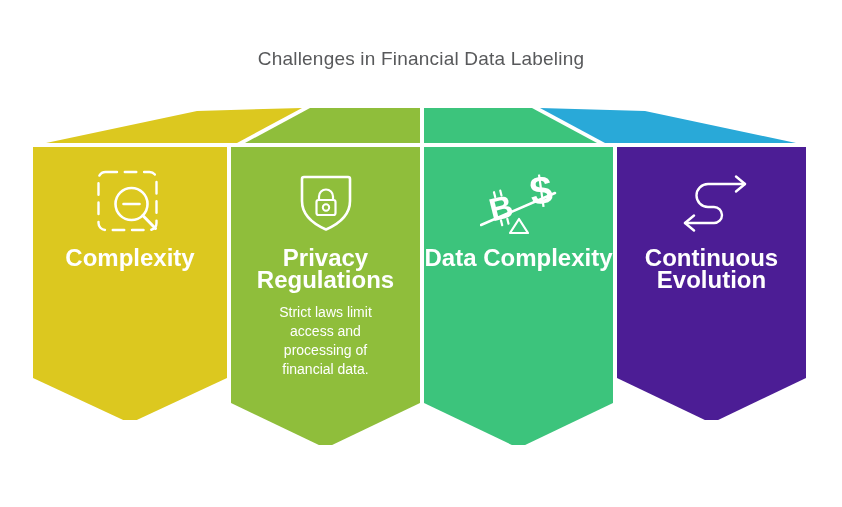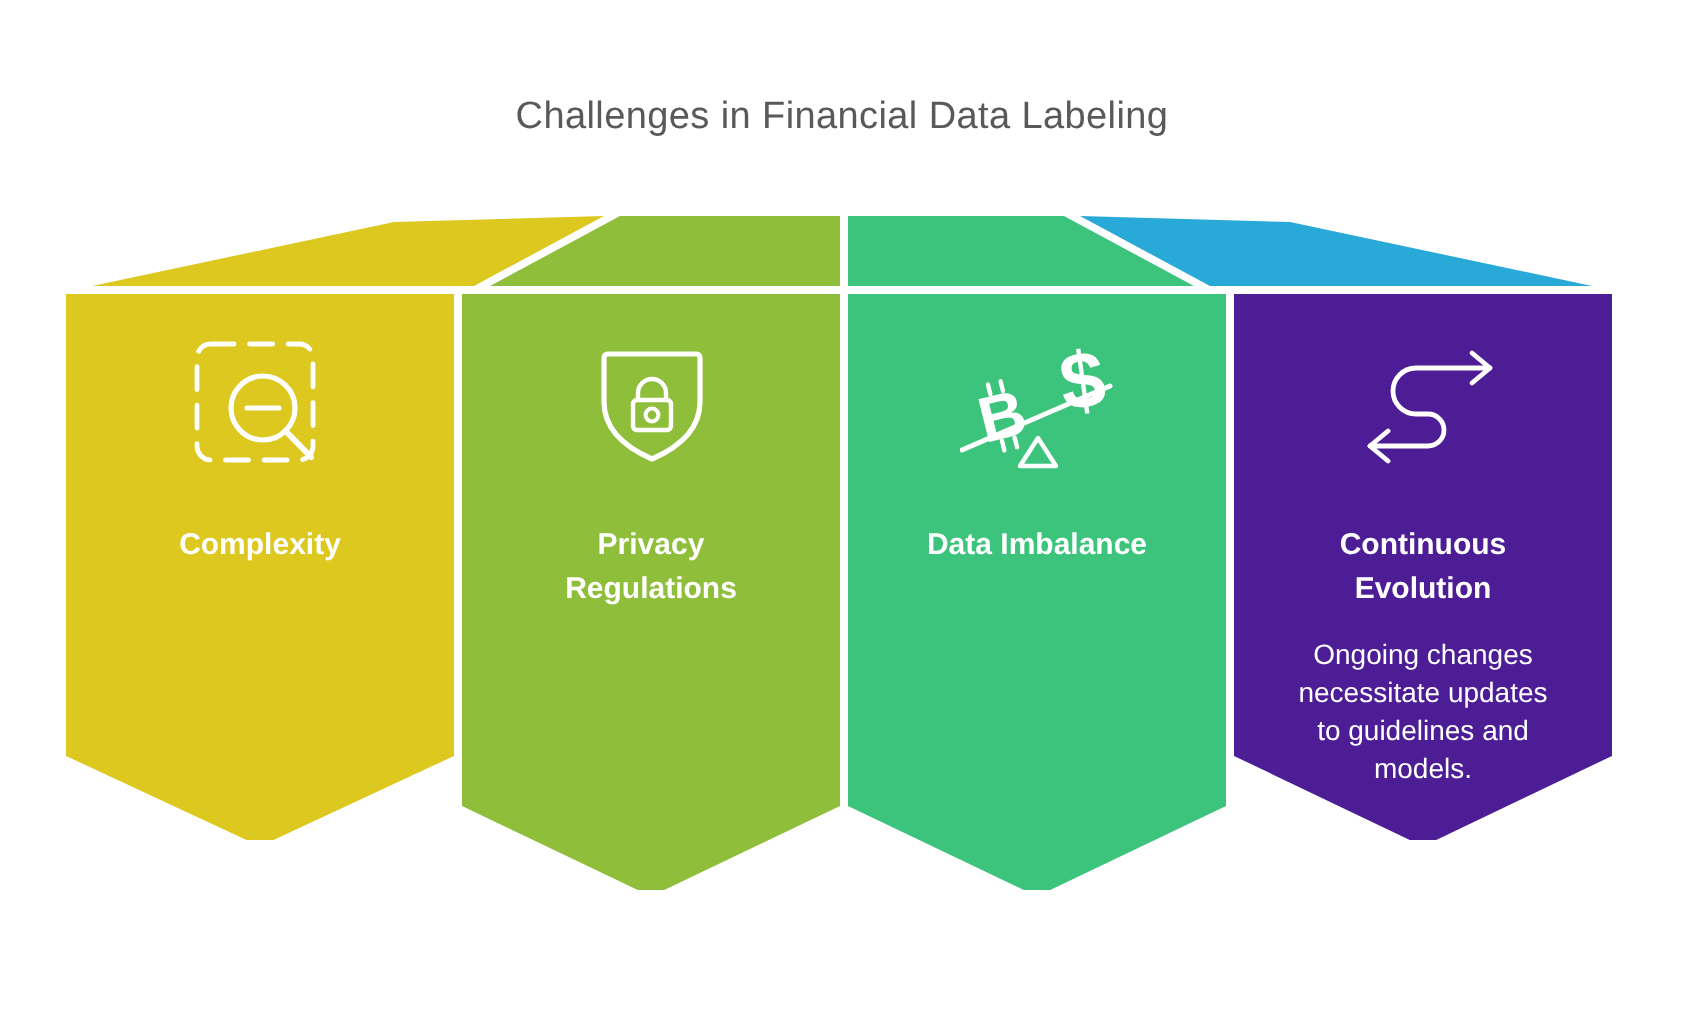--- a/index.html
+++ b/index.html
@@ -20,21 +20,21 @@
   .card.tall{height:298px;clip-path:polygon(0 0,100% 0,100% 85.9%,53.5% 100%,46.5% 100%,0 85.9%);}
   .card-1{left:33px;width:194px;}
   .card-2{left:231px;width:189px;}
   .card-3{left:424px;width:189px;}
   .card-4{left:617px;width:189px;}
   .icon-wrap{height:72px;display:flex;align-items:center;justify-content:center;}
   .icon-wrap svg{display:block;}
   .ic{stroke:#ffffff;fill:none;stroke-linecap:round;stroke-linejoin:round;}
   .ic-txt{fill:#ffffff;stroke:none;font-family:"Liberation Sans", sans-serif;font-weight:bold;}
   .card-title{
-    font-size:15px;font-weight:bold;line-height:22px;margin-top:23px;
+    font-size:24px;font-weight:bold;line-height:22px;margin-top:8px;
     white-space:pre-line;
   }
   .card-desc{
     font-size:14px;line-height:19px;margin-top:12px;white-space:pre-line;
   }
 </style>
 </head>
 <body>
 
 <div class="canvas">
@@ -64,49 +64,49 @@
     <div class="icon-wrap">
       <svg width="62" height="64" viewBox="0 0 60 64">
         <path class="ic" stroke-width="2.6" d="M 8 6 L 52 6 Q 54 6 54 8 L 54 30 Q 54 48 30 58.5 Q 6 48 6 30 L 6 8 Q 6 6 8 6 Z"></path>
         <path class="ic" stroke-width="2.2" d="M 23 29 L 23 25.5 A 7 7 0 0 1 37 25.5 L 37 29"></path>
         <rect class="ic" x="20.5" y="29" width="19" height="15" rx="2" stroke-width="2.2"></rect>
         <circle class="ic" cx="30" cy="36.5" r="3.2" stroke-width="2"></circle>
       </svg>
     </div>
     <div class="card-title">Privacy
 Regulations</div>
+    <div class="card-desc">Strict laws limit
+access and
+processing of
+financial data.</div>
   </div>
 
   <div class="card card-3 tall" style="background-color: rgb(60, 196, 124);">
     <div class="icon-wrap">
       <svg width="78" height="72" viewBox="0 0 78 72">
         <line class="ic" x1="1" y1="58" x2="75" y2="26" stroke-width="2.5"></line>
         <path class="ic" stroke-width="2.2" d="M 39 52 L 48 66 L 30 66 Z"></path>
         <g transform="rotate(-14 21 41)">
           <text class="ic-txt" x="21" y="52" font-size="32" text-anchor="middle">B</text>
           <line class="ic" x1="18" y1="24" x2="18" y2="29" stroke-width="2.2"></line>
           <line class="ic" x1="24.5" y1="24" x2="24.5" y2="29" stroke-width="2.2"></line>
           <line class="ic" x1="18" y1="53" x2="18" y2="58" stroke-width="2.2"></line>
           <line class="ic" x1="24.5" y1="53" x2="24.5" y2="58" stroke-width="2.2"></line>
         </g>
         <text class="ic-txt" x="61" y="37" font-size="40" text-anchor="middle" transform="rotate(-8 61 22)">$</text>
       </svg>
     </div>
-    <div class="card-title">Data Imbalance</div>
+    <div class="card-title">Data Complexity</div>
   </div>
 
   <div class="card card-4 short" style="background-color: #4c1d95;">
     <div class="icon-wrap">
       <svg width="74" height="58" viewBox="0 0 74 58">
         <path class="ic" stroke-width="2.4" d="M 70 10 L 33 10 A 11.5 11.5 0 0 0 33 33 L 39 33 A 8 8 0 0 1 39 49 L 10 49"></path>
         <polyline class="ic" stroke-width="2.4" points="61,2.5 70,10 61,17.5"></polyline>
         <polyline class="ic" stroke-width="2.4" points="19,41.5 10,49 19,56.5"></polyline>
       </svg>
     </div>
     <div class="card-title">Continuous
 Evolution</div>
-    <div class="card-desc">Ongoing changes
-necessitate updates
-to guidelines and
-models.</div>
   </div>
 
 </div>
 
 </body></html>

